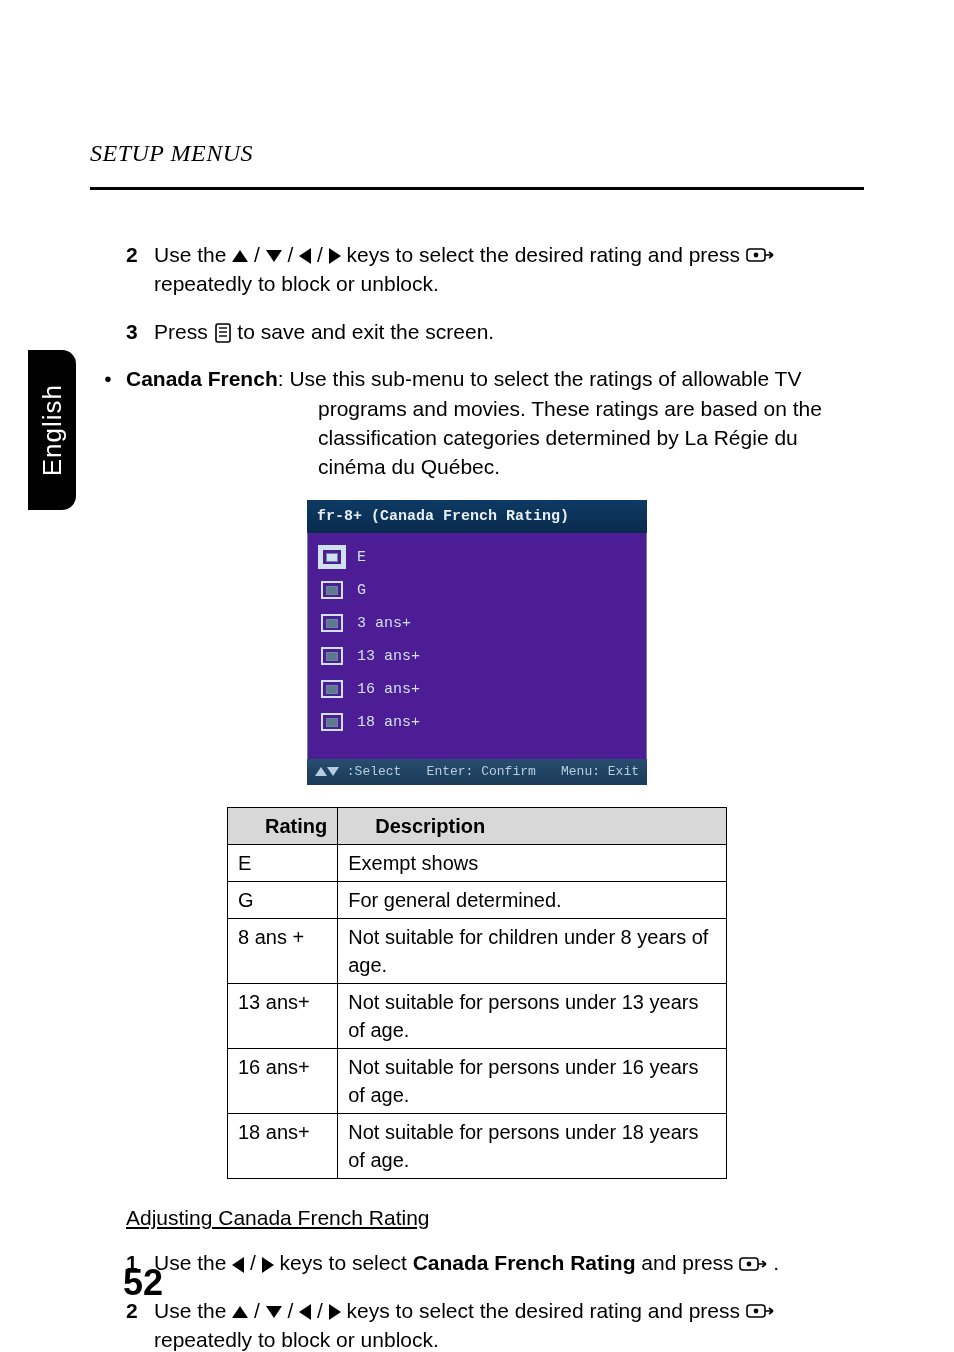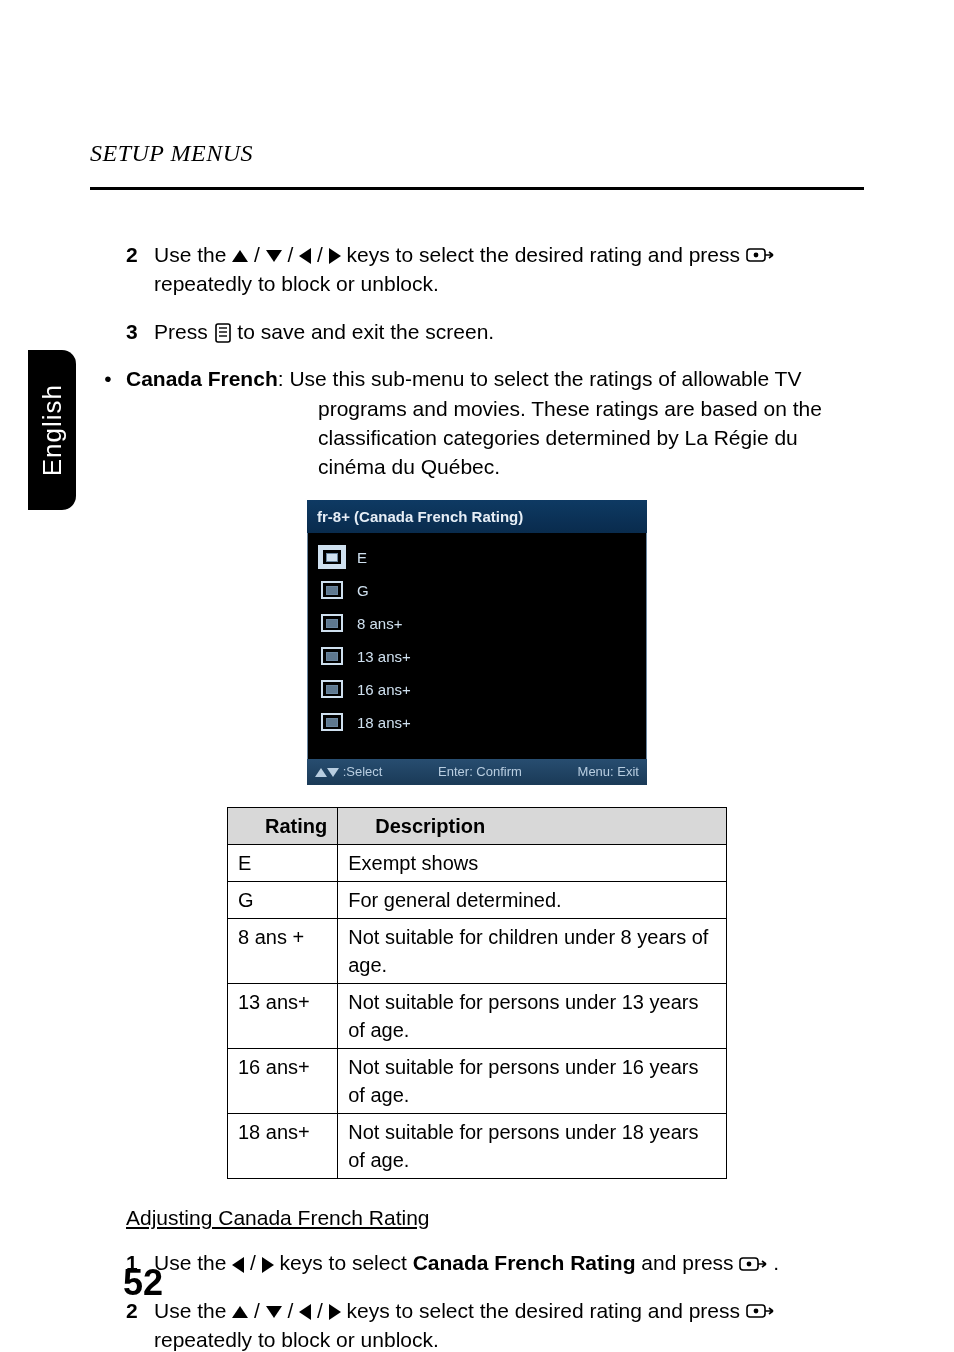--- a/index.html
+++ b/index.html
@@ -10,21 +10,21 @@
   .side-tab { position: absolute; left: 28px; top: 350px; width: 48px; height: 160px; background: #000; color: #fff; display: flex; align-items: center; justify-content: center; border-top-right-radius: 14px; border-bottom-right-radius: 14px; }
   .side-tab span { writing-mode: vertical-rl; font-size: 26px; font-family: Arial, sans-serif; letter-spacing: 1px; transform: rotate(180deg); }
   .content { font-size: 21px; line-height: 1.4; }
   .step { display: flex; margin: 0 0 18px 36px; }
   .step-num { font-weight: bold; width: 28px; flex-shrink: 0; }
   .step-body { flex: 1; }
   .bullet-row { display: flex; margin: 0 0 18px 0; }
   .bullet-dot { width: 36px; flex-shrink: 0; text-align: center; }
   .bullet-body { flex: 1; }
   .hang-indent { padding-left: 192px; text-indent: -192px; }
-  .screenshot { width: 340px; margin: 10px auto 22px auto; background: #000000; color: #cfe0ef; font-size: 15px; font-family: Liberation Sans, sans-serif; box-shadow: 0 0 0 1px #6a86a0 inset; }
+  .screenshot { width: 340px; margin: 10px auto 22px auto; background: #4c1d95; color: #cfe0ef; font-size: 15px; font-family: Liberation Mono, monospace; box-shadow: 0 0 0 1px #6a86a0 inset; }
   .ss-title { background: linear-gradient(#0e3a63,#092b4d); padding: 6px 10px; font-weight: bold; font-size: 15px; color: #e6eef6; }
   .ss-body { padding: 8px 10px 20px 10px; }
   .ss-row { display: flex; align-items: center; gap: 14px; padding: 6px 4px; }
   .ss-box { width: 22px; height: 18px; border: 2px solid #cfe0ef; display: flex; align-items: center; justify-content: center; }
   .ss-box.selected { box-shadow: 0 0 0 3px #cfe0ef; }
   .ss-box-inner { width: 12px; height: 9px; background: #cfe0ef; border: 1px solid #6a86a0; }
   .ss-box-inner.dim { background: #5e788f; }
   .ss-label { color: #cfe0ef; }
   .ss-footer { background: linear-gradient(#274d70,#1a3a57); padding: 4px 8px; font-size: 13px; display: flex; justify-content: space-between; color: #b8cde0; text-align: center; }
   .tri { display:inline-block; width:0; height:0; vertical-align: middle; }
@@ -115,21 +115,21 @@
         <div class="ss-row">
           <div class="ss-box">
               <div class="ss-box-inner dim"></div>
             </div>
           <div class="ss-label">G</div>
         </div>
         <div class="ss-row">
           <div class="ss-box">
               <div class="ss-box-inner dim"></div>
             </div>
-          <div class="ss-label">8 ans+</div>
+          <div class="ss-label">3 ans+</div>
         </div>
         <div class="ss-row">
           <div class="ss-box">
               <div class="ss-box-inner dim"></div>
             </div>
           <div class="ss-label">13 ans+</div>
         </div>
         <div class="ss-row">
           <div class="ss-box">
               <div class="ss-box-inner dim"></div>

